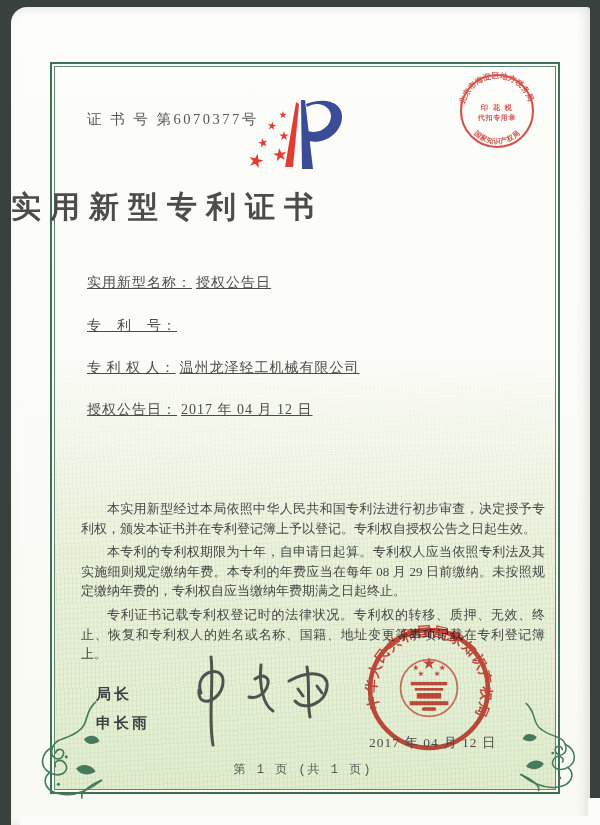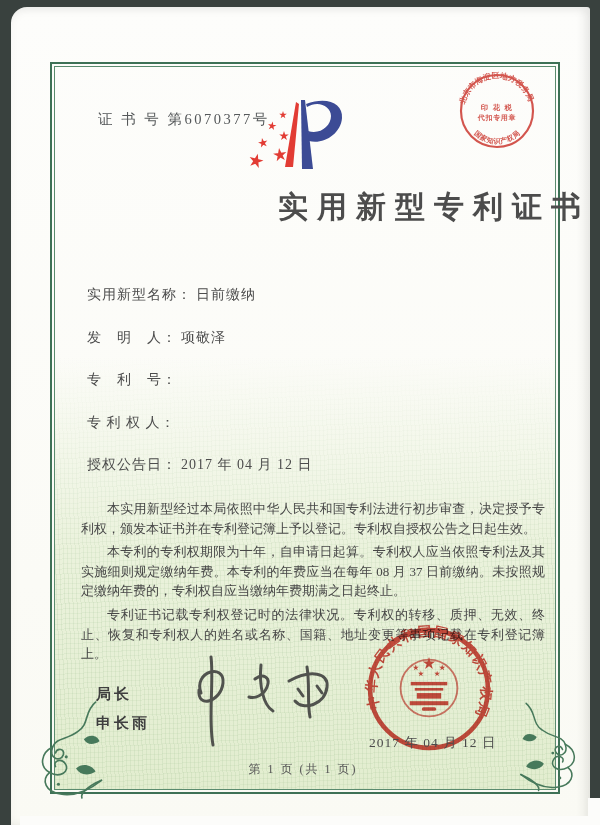--- a/index.html
+++ b/index.html
@@ -18,47 +18,47 @@
   .frame-inner{position:absolute;left:2px;top:2px;right:2px;bottom:2px;border:1px solid #5a8b6e;}
   .tint{position:absolute;left:0;right:0;bottom:0;height:60%;
     background:linear-gradient(180deg, rgba(233,241,219,0) 0%, rgba(229,239,211,0.75) 45%, #e2edcf 100%);}
   .guilloche{position:absolute;left:0;right:0;bottom:0;height:60%;
     background:
       repeating-linear-gradient(88deg, rgba(110,160,100,0.10) 0px, rgba(110,160,100,0.10) 1px, transparent 1px, transparent 4px),
       repeating-linear-gradient(-3deg, rgba(110,160,100,0.08) 0px, rgba(110,160,100,0.08) 1px, transparent 1px, transparent 5px);
     -webkit-mask-image:linear-gradient(180deg, transparent 0%, #000 55%);
     mask-image:linear-gradient(180deg, transparent 0%, #000 55%);}
 
-  .cert-no{position:absolute;left:76px;top:103px;font-size:14.5px;letter-spacing:2.5px;color:#55585a;z-index:2;margin-left:11px;}
+  .cert-no{position:absolute;left:76px;top:103px;font-size:14.5px;letter-spacing:2.5px;color:#55585a;z-index:2;}
   .logo{position:absolute;left:235px;top:86px;width:120px;height:94px;z-index:2;}
-  .title{position:absolute;left:0;right:0;top:180px;text-align:right;font-size:30px;font-weight:700;
+  .title{position:absolute;left:0;right:0;top:180px;text-align:left;font-size:30px;font-weight:700;
     letter-spacing:9px;color:#4c4c4c;z-index:2;}
 
   .fields{position:absolute;left:76px;top:255px;z-index:2;}
-  .field-row{display:flex;height:42.4px;align-items:flex-end;font-size:14px;color:#4c4c4c;letter-spacing:1px;}
+  .field-row{display:flex;height:42.4px;align-items:center;font-size:14px;color:#4c4c4c;letter-spacing:1px;text-decoration:underline;}
   .f-label{white-space:pre;margin-right:4px;}
   .f-value{white-space:pre;}
 
   .paragraphs{position:absolute;left:66px;top:488px;width:472px;z-index:2;
     font-size:13px;line-height:19.6px;color:#474747;}
   .paragraphs p{margin:4px;text-indent:2em;text-align:justify;}
 
   .signer{position:absolute;left:85px;top:678px;z-index:2;
     font-family:"Liberation Sans", sans-serif;font-size:15px;color:#3f3f3f;letter-spacing:3px;}
   .signer div{margin-bottom:10px;font-weight:bold;}
   .signature-svg{position:absolute;left:160px;top:642px;width:175px;height:105px;z-index:2;opacity:.85;}
 
   .official-seal{position:absolute;left:352px;top:616px;width:132px;height:132px;z-index:3;
     opacity:.9;mix-blend-mode:multiply;}
   .seal-date{position:absolute;left:358px;top:727px;font-size:13.5px;letter-spacing:1px;color:#4b4b4b;z-index:4;}
   .tax-stamp{position:absolute;left:446px;top:64px;width:80px;height:80px;z-index:3;
     opacity:.88;mix-blend-mode:multiply;}
 
   .footer{position:absolute;left:39px;top:754px;width:506px;text-align:center;
-    font-size:12px;letter-spacing:2px;color:#565656;z-index:2;}
+    font-size:12px;letter-spacing:2px;color:#565656;z-index:2;font-family:Liberation Mono, monospace;}
 
   .ornament-left{position:absolute;left:22px;top:692px;width:88px;height:100px;z-index:2;}
   .ornament-right{position:absolute;left:492px;top:688px;width:80px;height:102px;z-index:2;transform:scaleX(-1);}
 
   .seal-text{font-family:"Liberation Serif", serif;font-weight:700;}
 </style>
 </head>
 <body>
 
 <div class="stage">
@@ -85,41 +85,38 @@
         <path d="M0,-1 L0.588,0.809 L-0.951,-0.309 L0.951,-0.309 L-0.588,0.809 Z" transform="translate(34,60) scale(7) rotate(-8)"></path>
         <path d="M0,-1 L0.588,0.809 L-0.951,-0.309 L0.951,-0.309 L-0.588,0.809 Z" transform="translate(10,66) scale(7.5) rotate(14)"></path>
       </g>
     </svg>
 
     <div class="title">实用新型专利证书</div>
 
     <div class="fields">
       <div class="field-row">
         <span class="f-label">实用新型名称：</span>
-        <span class="f-value">日前缴纳</span>
-      </div>
-      <div class="field-row">
-        <span class="f-label">发　明　人：</span>
-        <span class="f-value">项敬泽</span>
+        <span class="f-value">授权公告日</span>
       </div>
       <div class="field-row">
         <span class="f-label">专　利　号：</span>
       </div>
       <div class="field-row">
         <span class="f-label">专 利 权 人：</span>
+        <span class="f-value">温州龙泽轻工机械有限公司</span>
       </div>
       <div class="field-row">
         <span class="f-label">授权公告日：</span>
         <span class="f-value">2017 年 04 月 12 日</span>
       </div>
     </div>
 
     <div class="paragraphs">
       <p>本实用新型经过本局依照中华人民共和国专利法进行初步审查，决定授予专利权，颁发本证书并在专利登记簿上予以登记。专利权自授权公告之日起生效。</p>
-      <p>本专利的专利权期限为十年，自申请日起算。专利权人应当依照专利法及其实施细则规定缴纳年费。本专利的年费应当在每年 08 月 37 日前缴纳。未按照规定缴纳年费的，专利权自应当缴纳年费期满之日起终止。</p>
+      <p>本专利的专利权期限为十年，自申请日起算。专利权人应当依照专利法及其实施细则规定缴纳年费。本专利的年费应当在每年 08 月 29 日前缴纳。未按照规定缴纳年费的，专利权自应当缴纳年费期满之日起终止。</p>
       <p>专利证书记载专利权登记时的法律状况。专利权的转移、质押、无效、终止、恢复和专利权人的姓名或名称、国籍、地址变更等事项记载在专利登记簿上。</p>
     </div>
 
     <div class="signer">
       <div>局长</div>
       <div>申长雨</div>
     </div>
 
     <svg class="signature-svg" viewBox="0 0 175 105">
       <g stroke="#383838" stroke-width="3" fill="none" stroke-linecap="round">

